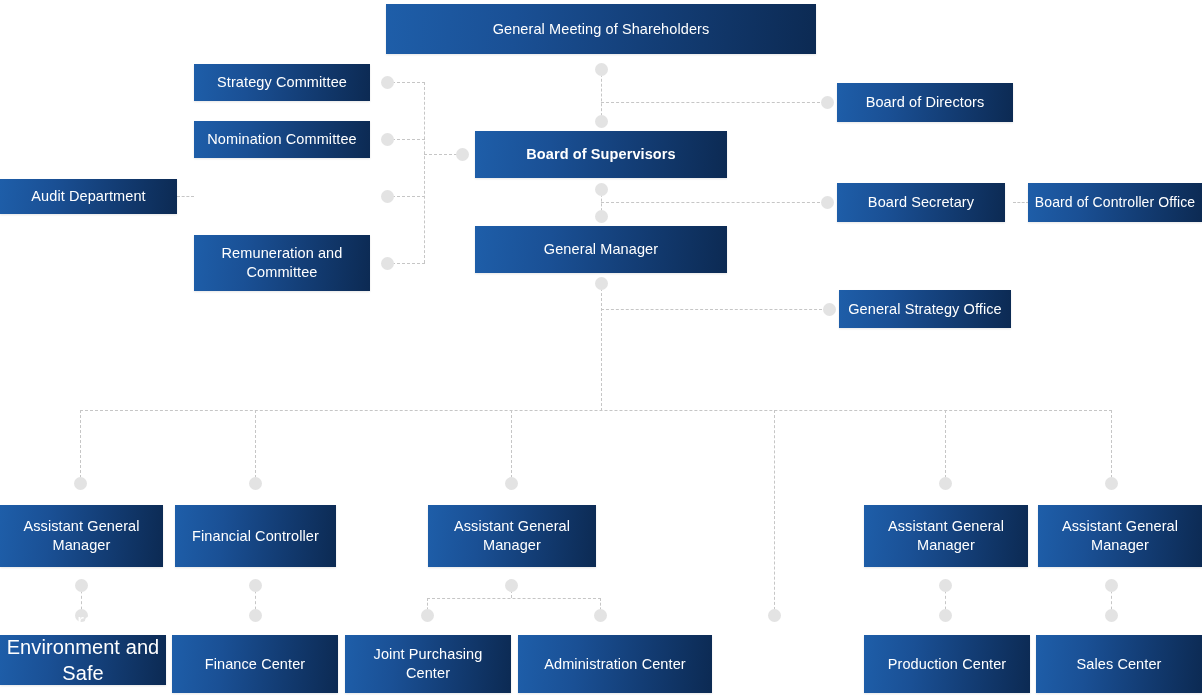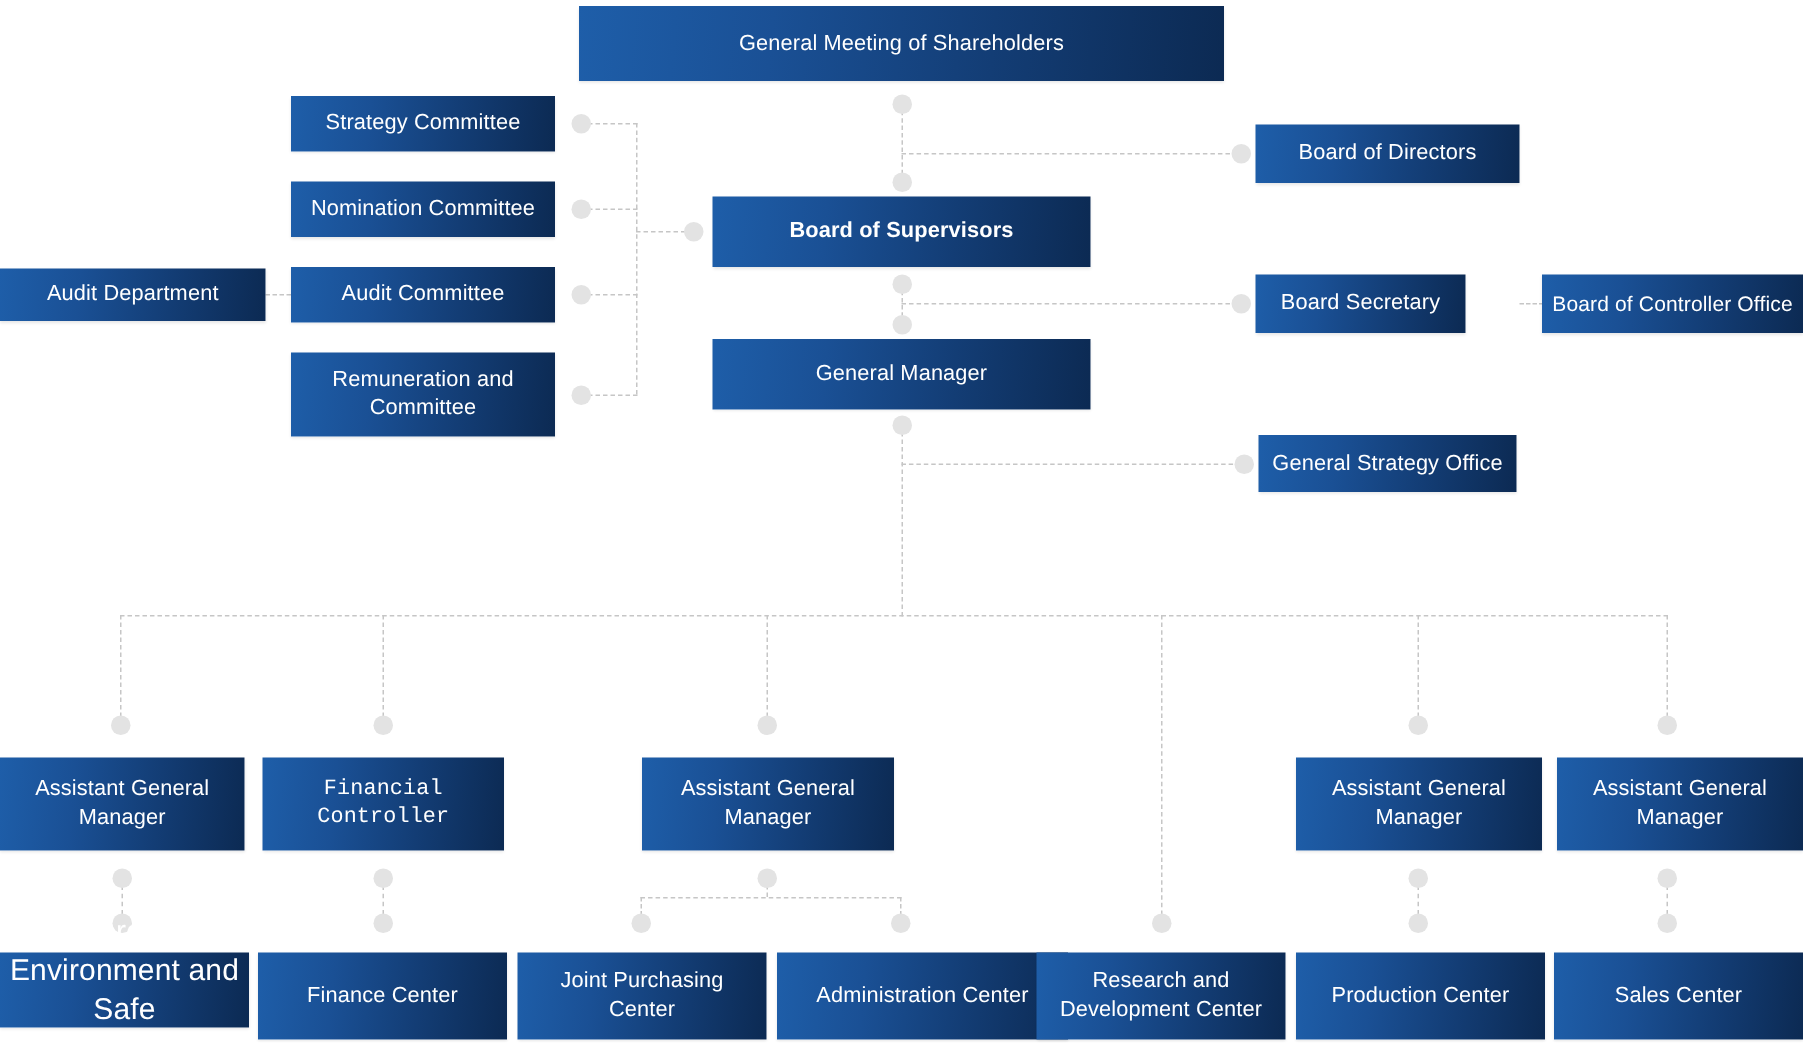--- a/index.html
+++ b/index.html
@@ -138,21 +138,21 @@
   </div>
 
   <div class="node" style="left:475px;top:131px;width:252px;height:47px;font-weight:bold;">
     <span>Board of Supervisors</span>
   </div>
 
   <div class="node" style="left:475px;top:226px;width:252px;height:47px;">
     <span>General Manager</span>
   </div>
 
-  <div class="node" style="left:837px;top:183px;width:140px;height:39px;">
+  <div class="node" style="left:837px;top:183px;width:168px;height:39px;">
     <span>Board Secretary</span>
   </div>
 
   <div class="node" style="left:1028px;top:183px;width:174px;height:39px;font-size:14px;">
     <span>Board of Controller Office</span>
   </div>
 
   <div class="node" style="left:839px;top:290px;width:172px;height:38px;">
     <span>General Strategy Office</span>
   </div>
@@ -160,31 +160,28 @@
   <div class="node" style="left:194px;top:64px;width:176px;height:37px;">
     <span>Strategy Committee</span>
   </div>
 
   <div class="node" style="left:0px;top:179px;width:177px;height:35px;">
     <span>Audit Department</span>
   </div>
   <div class="node" style="left:194px;top:121px;width:176px;height:37px;text-align:right;">
     <span>Nomination Committee</span>
   </div>
-  <div class="node" style="left:194px;top:178px;width:176px;height:37px;">
-    <span>Audit Committee</span>
-  </div>
   <div class="node" style="left:194px;top:235px;width:176px;height:56px;">
     <span>Remuneration and Committee</span>
   </div>
 
   <div class="node" style="left:0px;top:505px;width:163px;height:62px;">
     <span>Assistant General Manager</span>
   </div>
-  <div class="node" style="left:175px;top:505px;width:161px;height:62px;font-family:Liberation Mono, monospace;">
+  <div class="node" style="left:175px;top:505px;width:161px;height:62px;">
     <span>Financial Controller</span>
   </div>
   <div class="node" style="left:428px;top:505px;width:168px;height:62px;">
     <span>Assistant General Manager</span>
   </div>
   <div class="node" style="left:864px;top:505px;width:164px;height:62px;">
     <span>Assistant General Manager</span>
   </div>
   <div class="node" style="left:1038px;top:505px;width:164px;height:62px;">
     <span>Assistant General Manager</span>
@@ -195,23 +192,20 @@
   </div>
   <div class="node" style="left:172px;top:635px;width:166px;height:58px;">
     <span>Finance Center</span>
   </div>
   <div class="node" style="left:345px;top:635px;width:166px;height:58px;">
     <span>Joint Purchasing Center</span>
   </div>
   <div class="node" style="left:518px;top:635px;width:194px;height:58px;">
     <span>Administration Center</span>
   </div>
-  <div class="node" style="left:691px;top:635px;width:166px;height:58px;">
-    <span>Research and Development Center</span>
-  </div>
   <div class="node" style="left:864px;top:635px;width:166px;height:58px;">
     <span>Production Center</span>
   </div>
   <div class="node" style="left:1036px;top:635px;width:166px;height:58px;">
     <span>Sales Center</span>
   </div>
 
 </div>
 
 </body></html>

